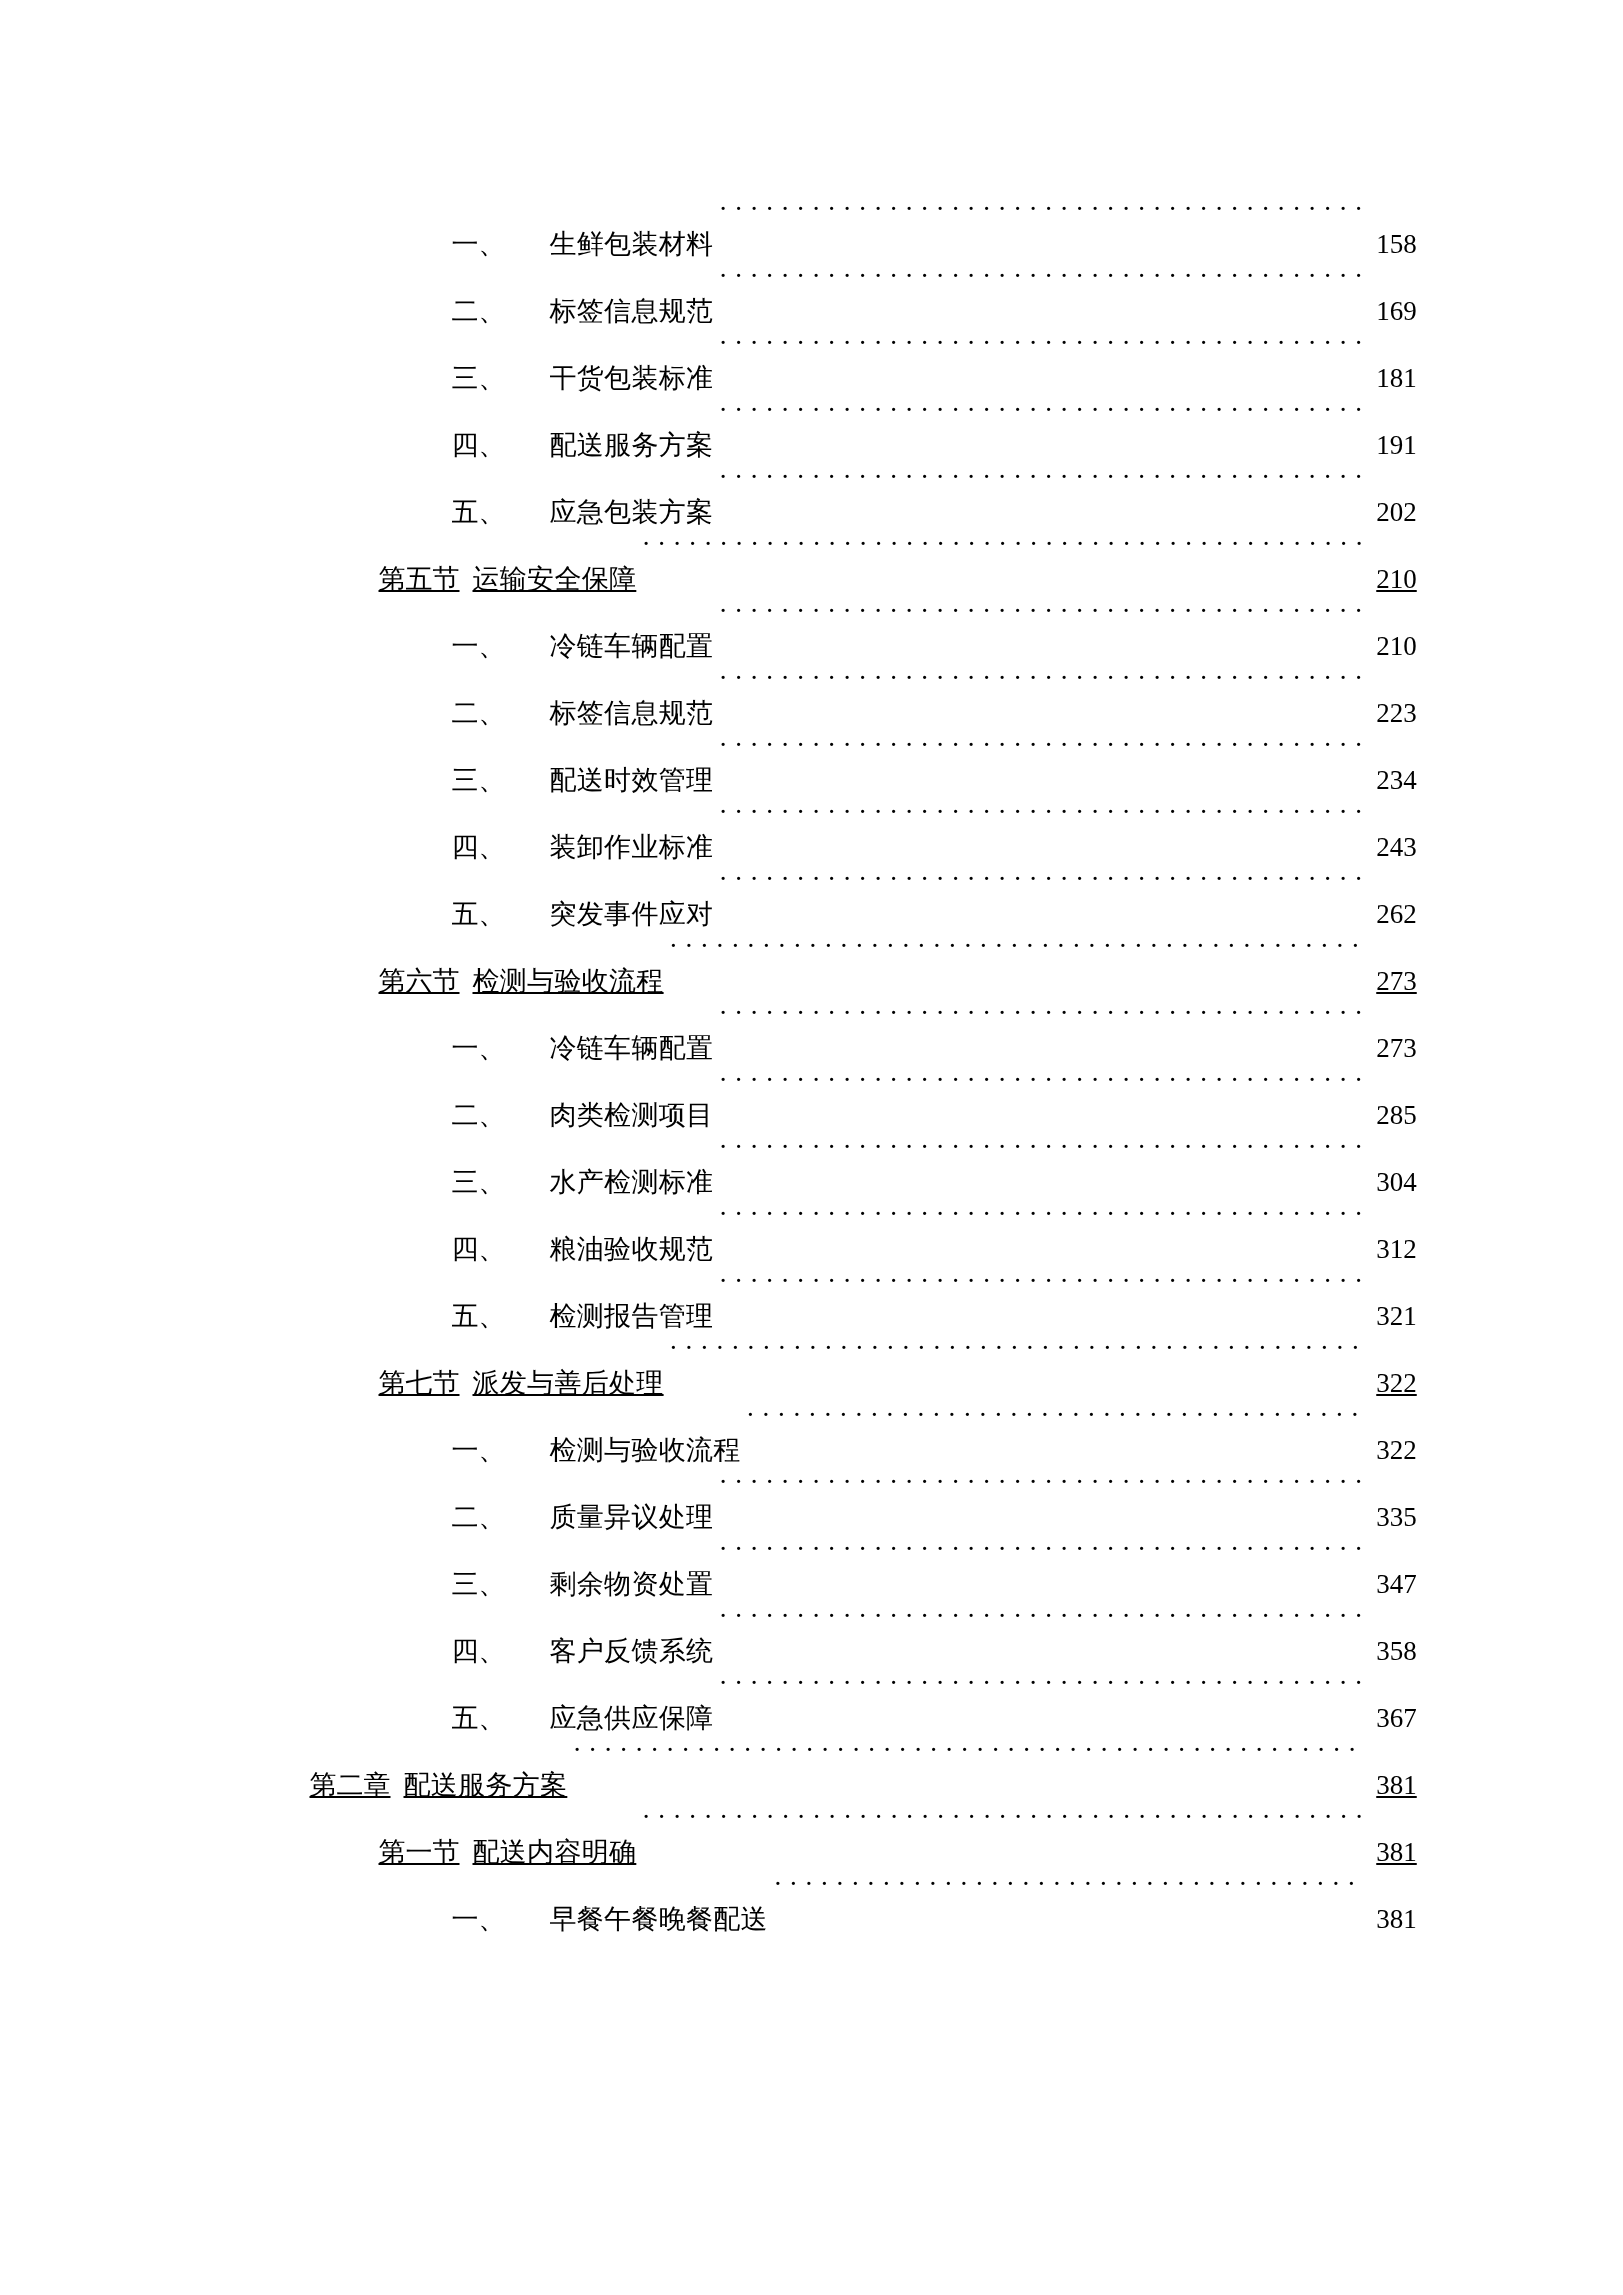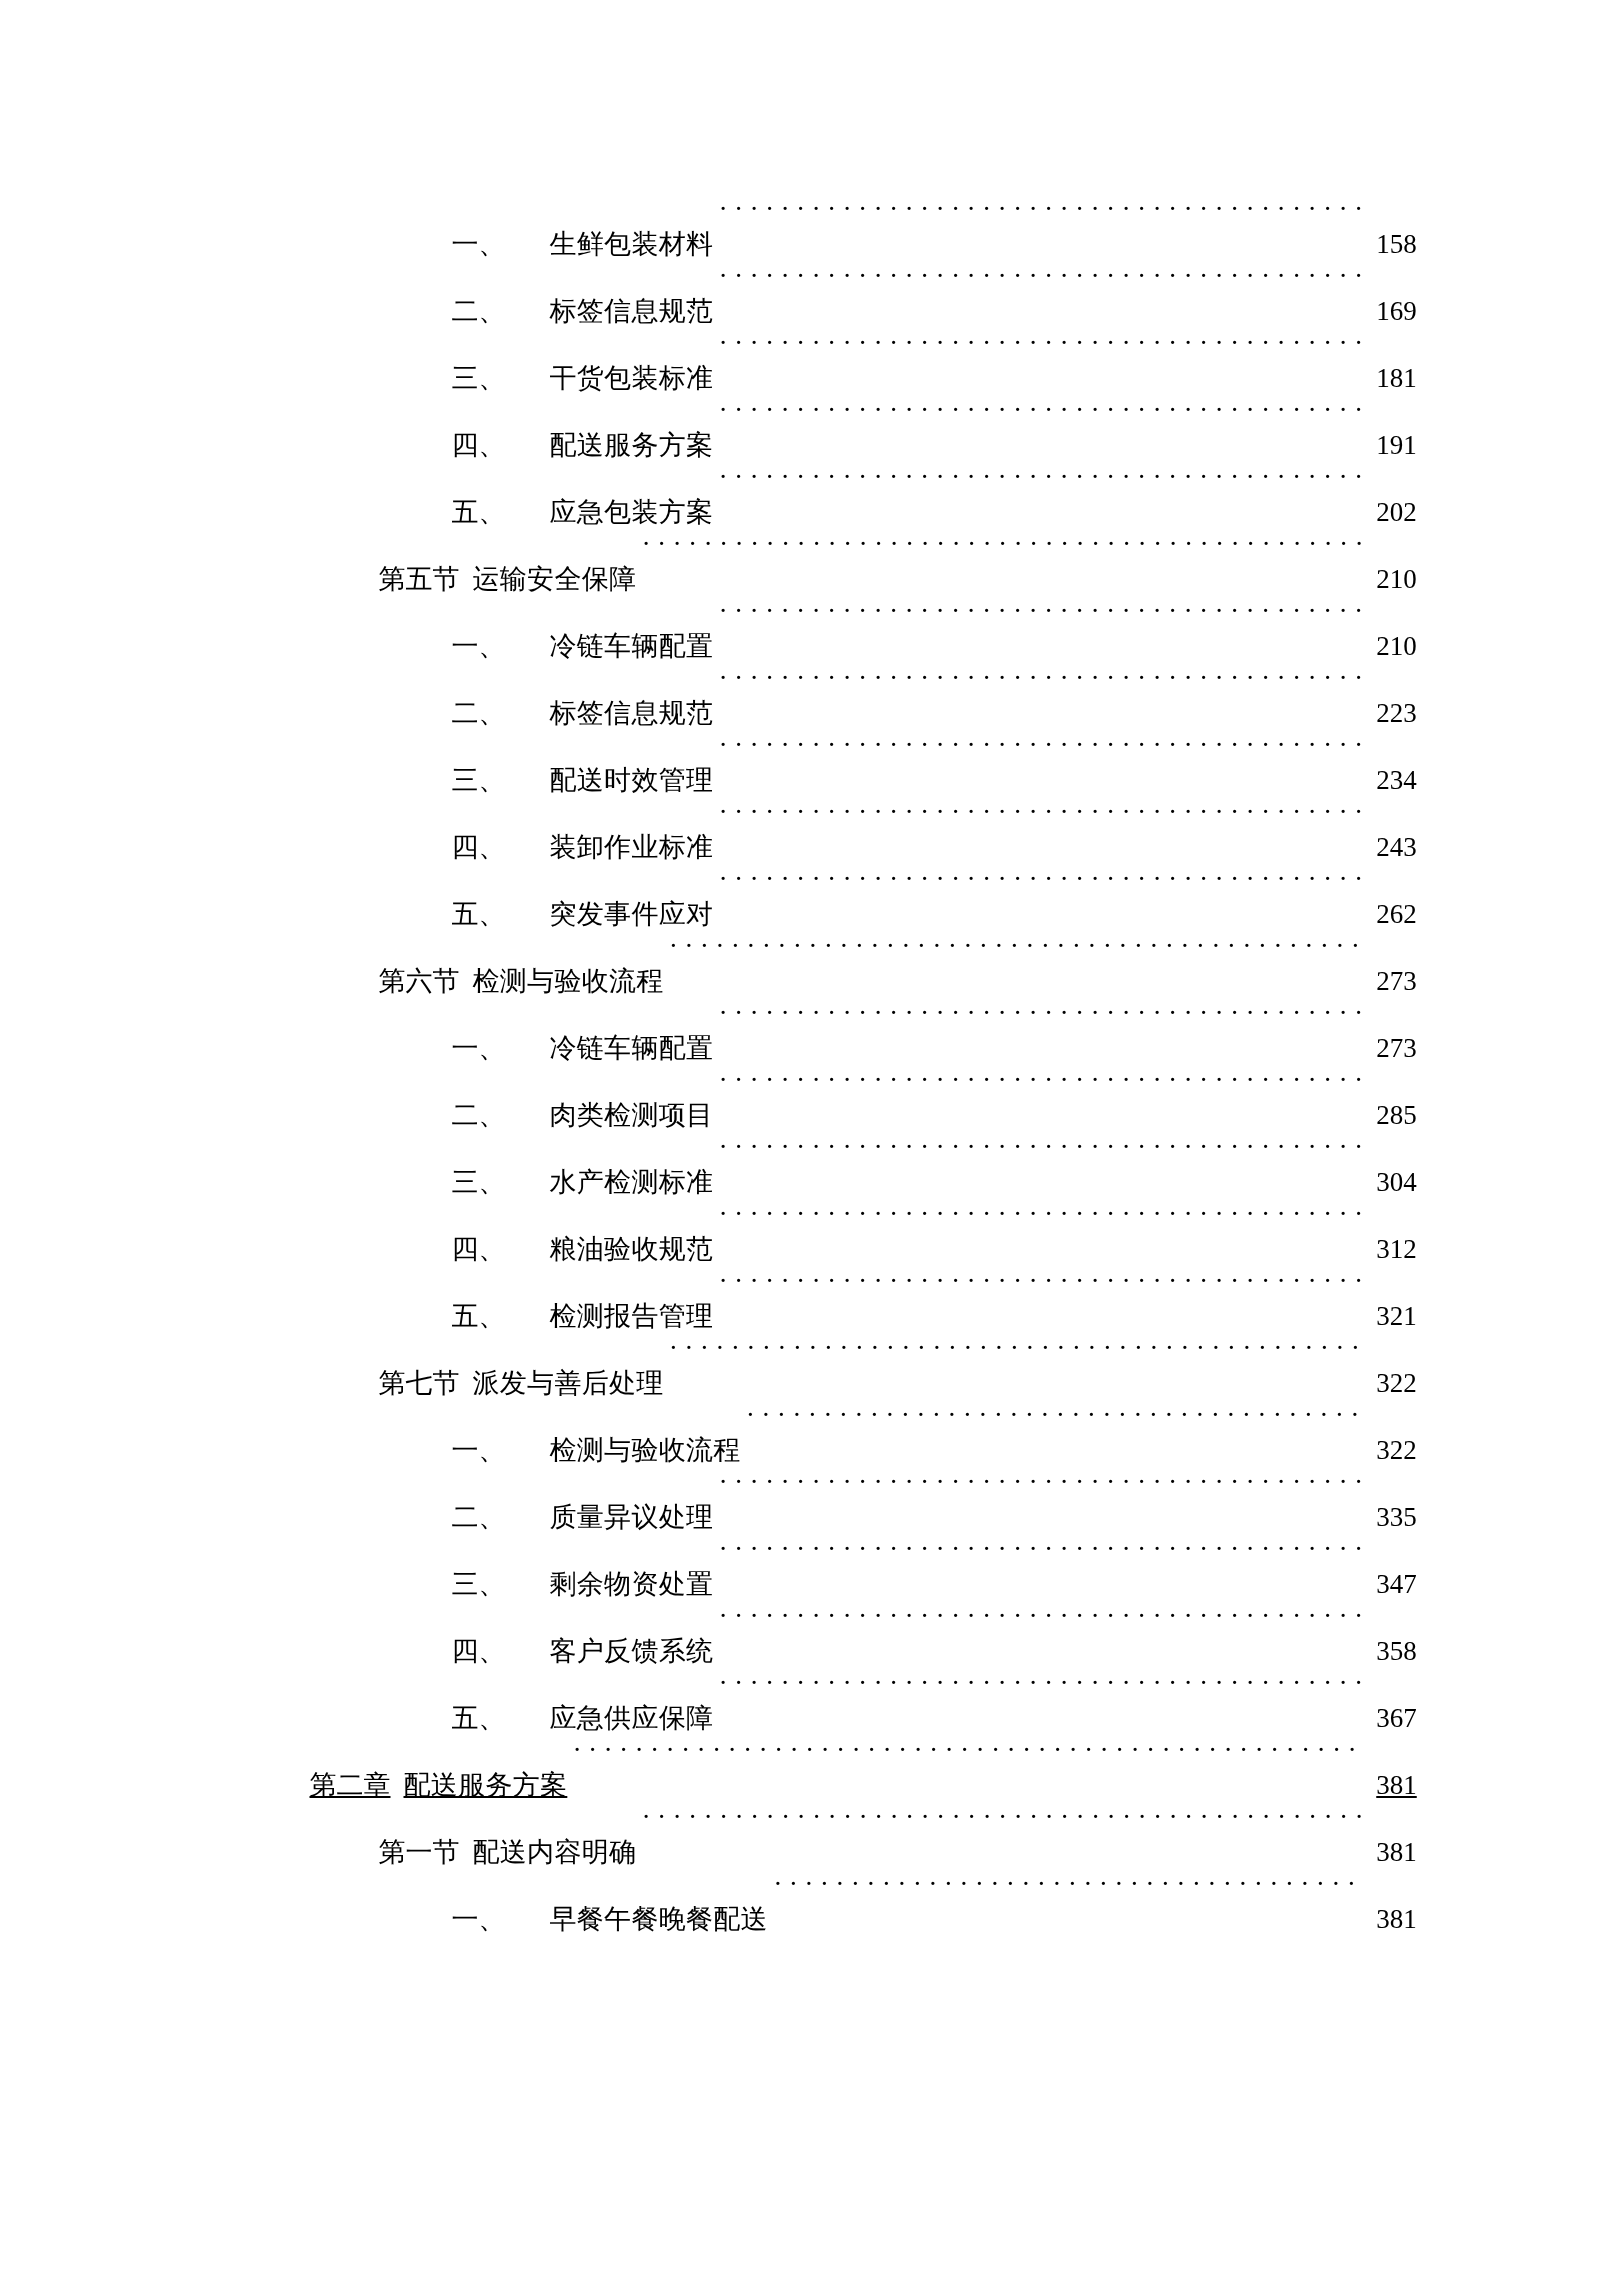--- a/index.html
+++ b/index.html
@@ -31,21 +31,21 @@
     width: 100%;
     box-sizing: border-box;
     height: 67px;
     font-size: 27px;
     line-height: 67px;
     white-space: nowrap;
   }
   
   .lvl-chapter { padding-left: 113px; text-decoration: underline; }
   
-  .lvl-section { padding-left: 182px; }
+  .lvl-section { padding-left: 182px; text-decoration: underline; }
   
   .lvl-item { padding-left: 255px; }
 
   .num {
     flex: 0 0 auto;
   }
   .lvl-item .num {
     display: inline-block;
     width: 98px;
   }

